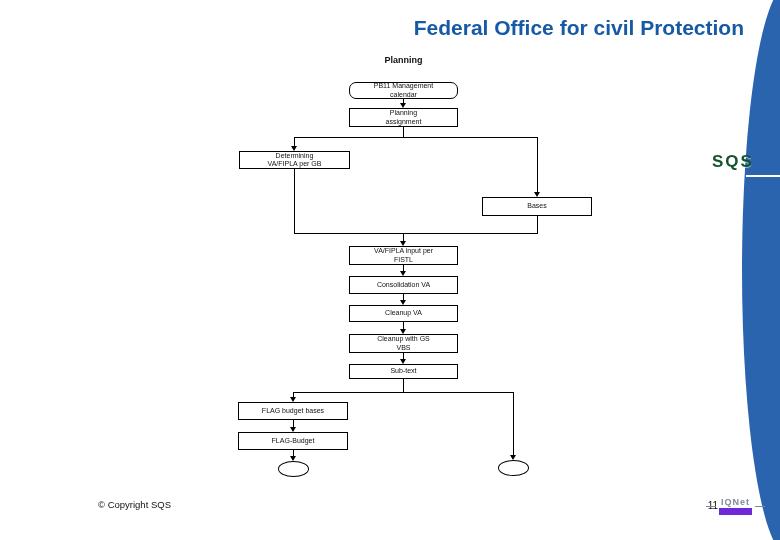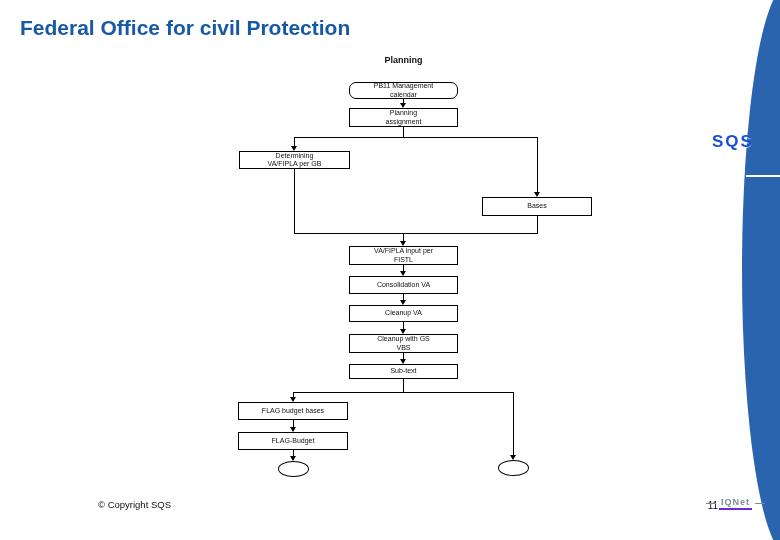--- a/index.html
+++ b/index.html
@@ -15,36 +15,36 @@
     position:absolute; left:742px; top:-15px; width:92px; height:570px;
     border-radius:50%; background:#2a63ae; z-index:1;
   }
   .bar-divider {
     position:absolute; left:746px; top:175px; width:34px; height:2px;
     background:#ffffff; z-index:3;
   }
 
   
   .sqs-logo {
-    position:absolute; left:712px; top:132px; z-index:3;
+    position:absolute; left:712px; top:152px; z-index:3;
     font-size:17px; font-weight:bold; letter-spacing:2px;
-    color:#1d4ed8; text-shadow:0 1px 0 rgba(255,255,255,0.55);
+    color:#14532d; text-shadow:0 1px 0 rgba(255,255,255,0.55);
   }
   .iqnet {
     position:absolute; left:706px; top:497px; z-index:3;
     display:flex; align-items:center; gap:3px;
     color:#7d8a9b; font-size:9px; font-weight:bold;
   }
   .iqnet .dash { width:10px; height:1px; background:#7d8a9b; }
-  .iqnet .word { border-bottom:2px solid #6d28d9; padding:0 2px 1px 2px; letter-spacing:1px;text-align:right; }
+  .iqnet .word { border-bottom:7px solid #6d28d9; padding:0 2px 1px 2px; letter-spacing:1px;text-align:right; }
 
   
   .title {
     position:absolute; left:20px; top:16px; width:724px;
-    text-align:left; font-size:21px; font-weight:bold; color:#1659a4;
+    text-align:right; font-size:21px; font-weight:bold; color:#1659a4;
   }
   .copyright { position:absolute; left:55px; top:499px; font-size:9.5px; color:#111;margin-left:43px; }
   .page-number { position:absolute; left:666px; top:500px; width:22px; text-align:center; font-size:10px; color:#111;margin-left:36px; }
 
   
   .fc-heading {
     position:absolute; left:349px; top:55px; width:109px;
     text-align:center; font-size:9px; font-weight:bold; color:#111;
   }
   .node {

